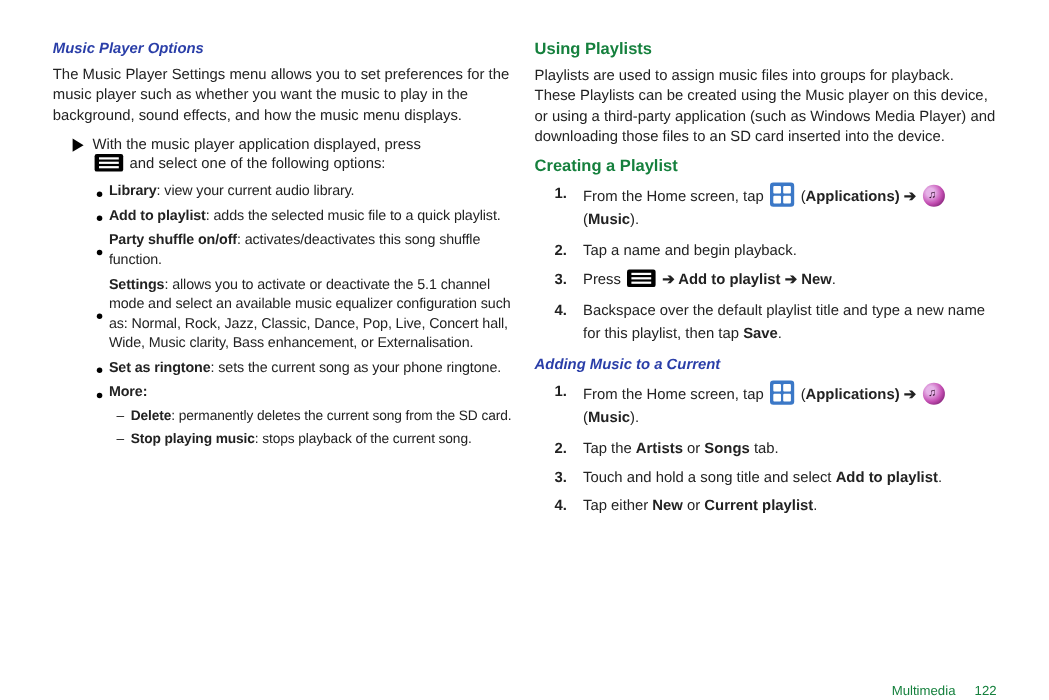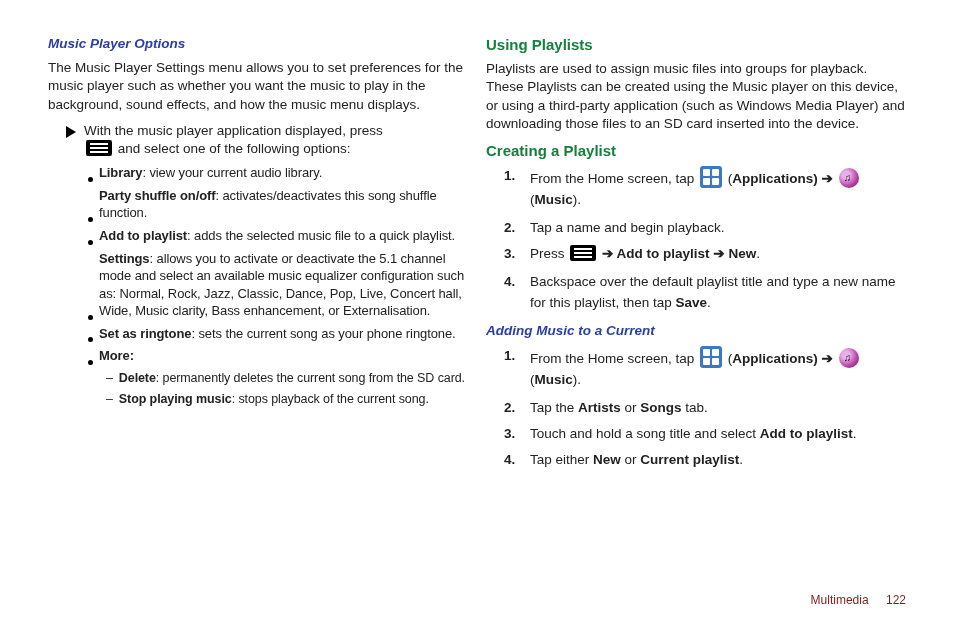--- a/index.html
+++ b/index.html
@@ -86,36 +86,36 @@
     margin: 0 2px;
     position: relative;
   }
   .music-icon::after {
     content: "♫";
     position: absolute;
     font-size: 10px;
     color: #2b0a25;
     left: 5px; top: 2px;
   }
-  .bullet-row { display: flex; align-items: flex-end; gap: 6px; margin-bottom: 5px; }
+  .bullet-row { display: flex; align-items: center; gap: 6px; margin-bottom: 5px; }
   .bullet-dot { display:inline-block; width:5px; height:5px; background:#000; border-radius:50%; margin-top:6px; flex-shrink:0; }
   .dash-row { display:flex; align-items:flex-start; gap:6px; margin-bottom:4px; }
   .dash-sym { flex-shrink:0; margin-top:0; }
   .num-row { display:flex; align-items:flex-start; gap:10px; margin-bottom: 8px; }
   .num-lbl { font-weight: bold; width: 16px; flex-shrink:0; }
   .num-body { flex: 1; }
   b { font-weight: bold; }
   .bigarrow { font-weight: bold; }
   .condensed { font-stretch: condensed; font-size: 13px; letter-spacing: -0.1px; }
   .footer {
     position: absolute;
-    bottom: 28px;
+    bottom: 0;
     right: 48px;
     font-size: 12px;
-    color: #7f1d1d;
+    color: #15803d;
   }
   .footer .pn { margin-left: 14px; }
   .li-line { line-height: 1.55; }
 </style>
 </head>
 <body>
 
 <div class="columns">
   <div class="col">
     <div class="h-blue-italic">Music Player Options</div>
@@ -130,25 +130,25 @@
       </div>
     </div>
 
     <div class="indent2" style="margin-top:6px;">
       <div class="bullet-row condensed">
         <span class="bullet-dot"></span>
         <div><b>Library</b><span>: view your current audio library.</span></div>
       </div>
       <div class="bullet-row condensed">
         <span class="bullet-dot"></span>
+        <div><b>Add to playlist</b><span>: adds the selected music file to a quick playlist.</span></div>
+      </div>
+      <div class="bullet-row condensed">
+        <span class="bullet-dot"></span>
         <div><b>Party shuffle on/off</b><span>: activates/deactivates this song shuffle function.</span></div>
-      </div>
-      <div class="bullet-row condensed">
-        <span class="bullet-dot"></span>
-        <div><b>Add to playlist</b><span>: adds the selected music file to a quick playlist.</span></div>
       </div>
       <div class="bullet-row condensed">
         <span class="bullet-dot"></span>
         <div><b>Settings</b><span>: allows you to activate or deactivate the 5.1 channel mode and select an available music equalizer configuration such as: Normal, Rock, Jazz, Classic, Dance, Pop, Live, Concert hall, Wide, Music clarity, Bass enhancement, or Externalisation.</span></div>
       </div>
       <div class="bullet-row condensed">
         <span class="bullet-dot"></span>
         <div><b>Set as ringtone</b><span>: sets the current song as your phone ringtone.</span></div>
       </div>
       <div class="bullet-row condensed">

